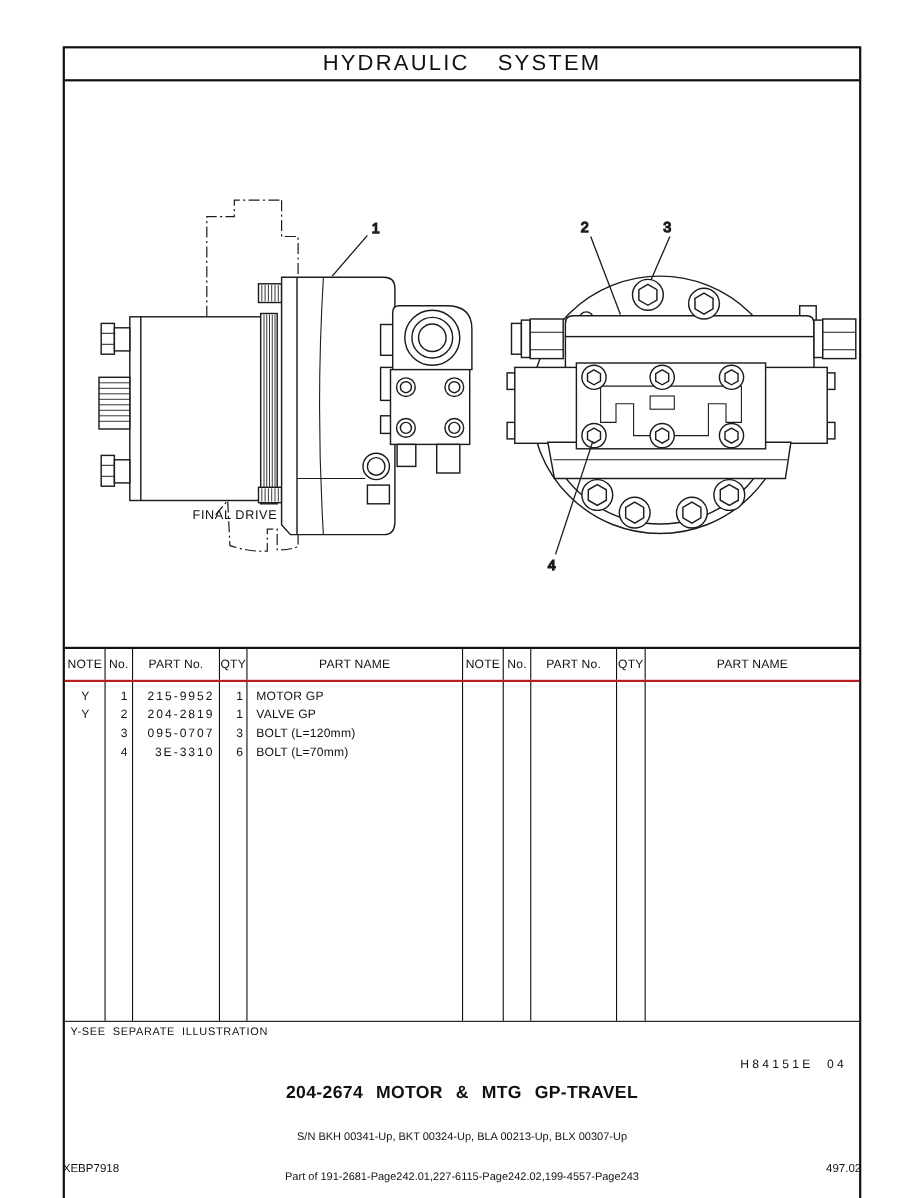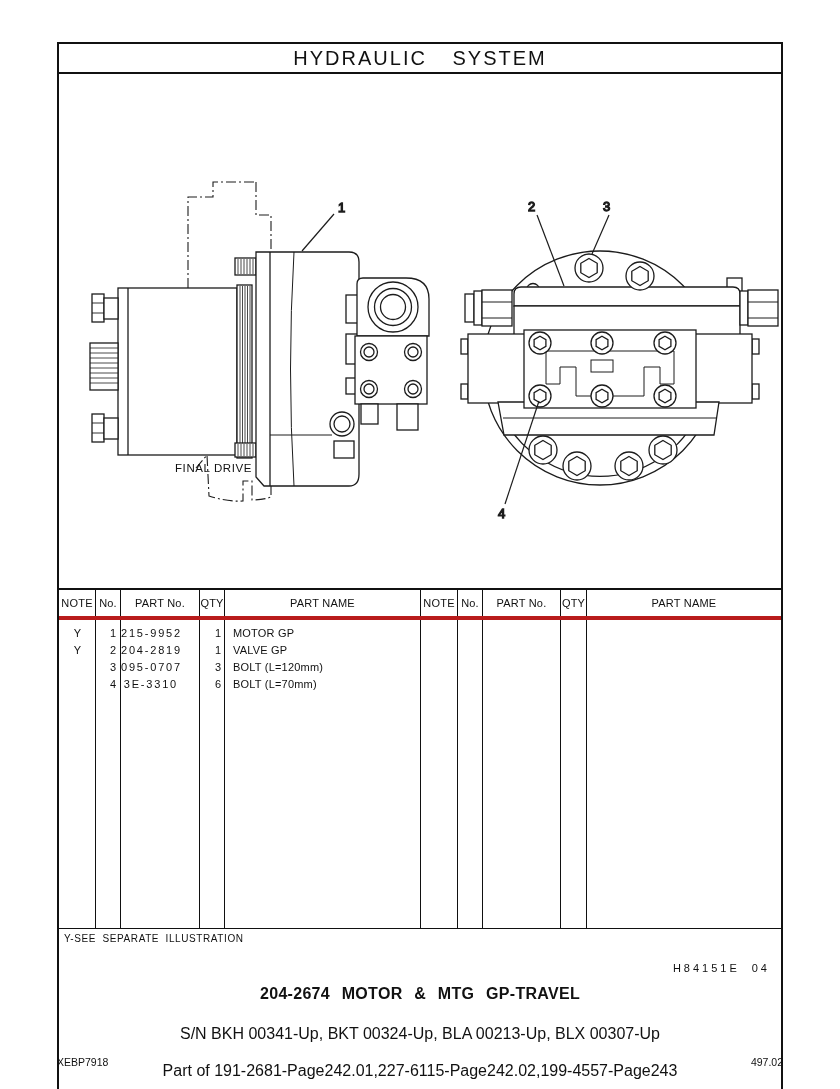--- a/index.html
+++ b/index.html
@@ -17,21 +17,21 @@
     border-bottom:2px solid #111; box-sizing:border-box;
     display:flex; align-items:center; justify-content:center;
     font-size:20px; font-weight:500; letter-spacing:2px; word-spacing:18px;
   }
   svg.draw { position:absolute; }
   svg.draw text { font-family:"Liberation Sans", sans-serif; fill:#111; }
 
   
   .thead {
     position:absolute; left:0; top:544px; width:722px; height:32px;
-    border-top:2.5px solid #111; border-bottom:4px solid #b91c1c;
+    border-top:2.5px solid #111; border-bottom:2px solid #b91c1c;
     box-sizing:border-box; display:flex;
   }
   .hcell {
     box-sizing:border-box; border-right:1.5px solid #111;
     display:flex; align-items:center; justify-content:center;
     font-size:11px; letter-spacing:0.2px; white-space:nowrap;
   }
   .hcell:last-child { border-right:none; }
   .tbody {
     position:absolute; left:0; top:576px; width:722px; height:309px;
@@ -39,32 +39,32 @@
   }
   .bcol { box-sizing:border-box; border-right:1.5px solid #111; height:100%; }
   .bcol:last-child { border-right:none; }
   .w-note{width:37px;} .w-no{width:25px;} .w-part{width:79px;} .w-qty{width:25px;} .w-name{width:196px;}
   .w-note2{width:37px;} .w-no2{width:25px;} .w-part2{width:78px;} .w-qty2{width:26px;} .w-name2{width:194px;}
   .rows { position:absolute; left:0; top:581px; width:362px; display:flex; flex-direction:column; }
   .data-row { display:flex; height:17px; line-height:17px; font-size:11px; }
   .cell { box-sizing:border-box; white-space:nowrap; overflow:visible; }
   .cell.note { width:37px; text-align:center; }
   .cell.no   { width:25px; text-align:right; padding-right:5px; }
-  .cell.part { width:79px; text-align:right; padding-right:22px; letter-spacing:1.8px; }
+  .cell.part { width:79px; text-align:right; padding-right:5px; letter-spacing:1.8px; }
   .cell.qty  { width:25px; text-align:right; padding-right:4px; }
   .cell.name { width:196px; text-align:left; padding-left:8px; letter-spacing:0.2px; }
 
   .footnote-area { position:absolute; left:0; top:885px; width:722px; height:52px; }
   .fn-text { position:absolute; left:5px; top:4px; font-size:10px; letter-spacing:0.6px; word-spacing:3px; }
   .doc-num { position:absolute; right:11px; bottom:7px; font-size:11px; letter-spacing:3px; display:flex; gap:12px; }
 
   
   .footer-block { position:absolute; left:0; top:985px; width:840px; text-align:center; }
   .footer-title { font-size:16px; font-weight:700; letter-spacing:0.3px; word-spacing:7px; margin-bottom:15px; }
-  .footer-line  { font-size:16px; line-height:13px;margin-top:24px; }
+  .footer-line  { font-size:10px; line-height:13px;margin-top:24px; }
   .bottom-row { position:absolute; left:57px; top:1056px; width:726px; display:flex; justify-content:space-between; font-size:10.5px; }
 </style>
 </head>
 <body>
 
 <div class="page">
   <div class="frame">
 
     <div class="title-bar">HYDRAULIC  SYSTEM</div>
 

